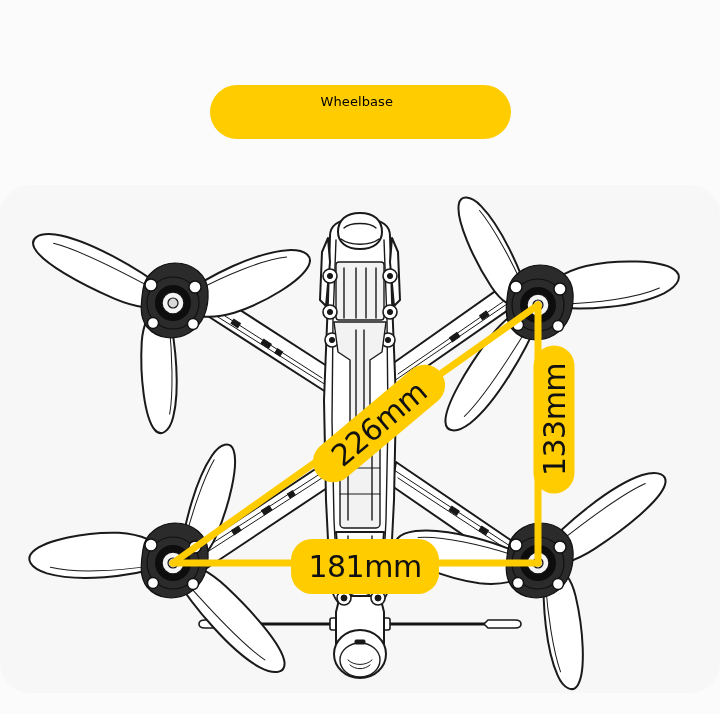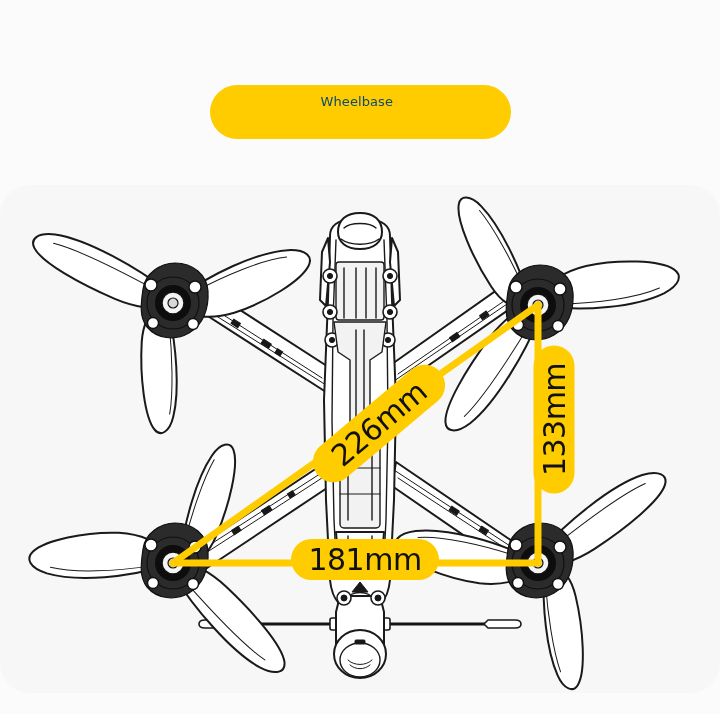--- a/index.html
+++ b/index.html
@@ -27,21 +27,21 @@
     box-sizing: border-box;
     padding: 8px 0 0 0;
     text-align: center;
   }
   #title-pill .pill-text {
     display: block;
     width: 80px;
     margin: 0 auto;
     font-size: 13px;
     line-height: 17px;
-    color: #0c4a6e;
+    color: #000000;
     text-align: left;
     letter-spacing: .1px;
     word-break: break-all;
   }
 
   
   #figure-card {
     position: absolute;
     left: 0px;
     top: 185px;
@@ -70,21 +70,21 @@
     display: flex;
     align-items: center;
     justify-content: center;
     white-space: nowrap;
     letter-spacing: -0.5px;
   }
   #dim-horizontal {
     left: 291px;
     top: 539px;
     width: 148px;
-    height: 41px;
+    height: 55px;
     border-radius: 21px;
     font-size: 30px;
   }
   #dim-vertical {
     left: 517px;
     top: 362px;
     width: 148px;
     height: 41px;
     border-radius: 21px;
     font-size: 30px;

